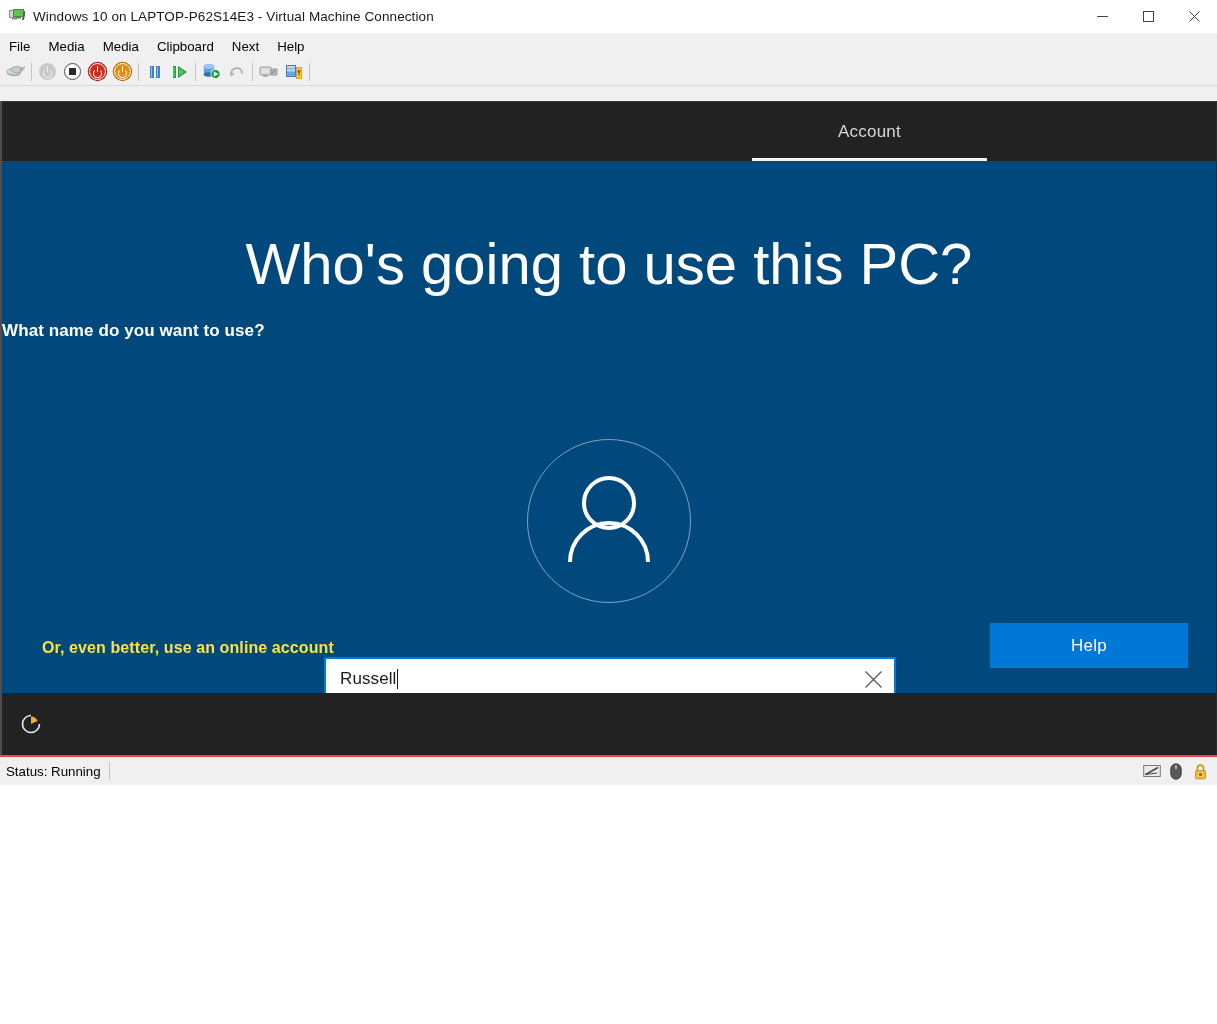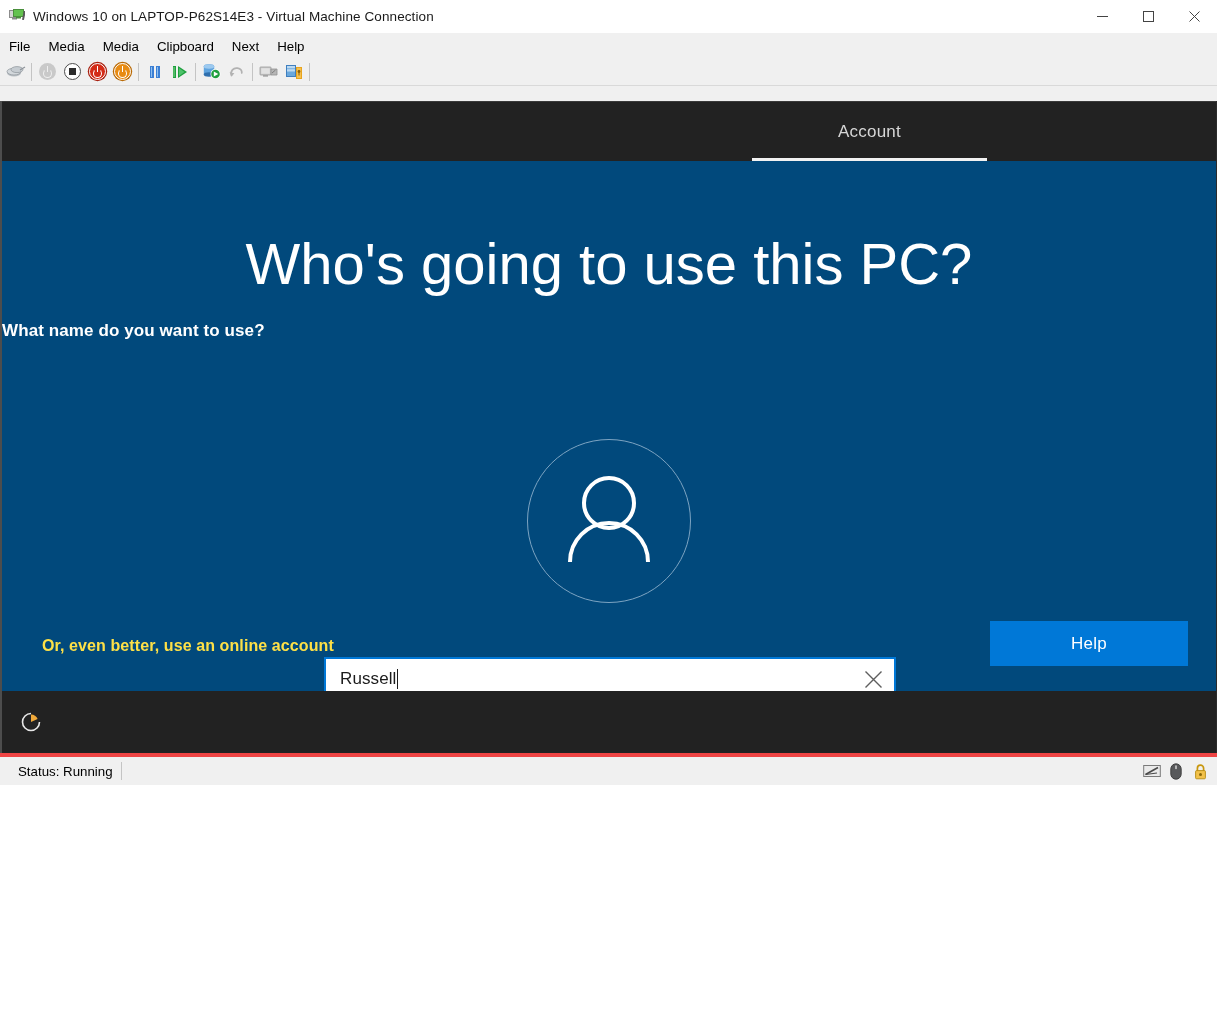--- a/index.html
+++ b/index.html
@@ -311,26 +311,25 @@
     display: flex;
     align-items: center;
     justify-content: center;
     cursor: default;
   }
 
   
   .statusbar {
     height: 28px;
     background: #f0f0f0;
-    border-top: 4px solid #ef4444;
+    border-top: 2px solid #ef4444;
     display: flex;
     align-items: center;
     flex: 0 0 auto;
     position: relative;
-    padding-left: 12px;
   }
   .status-text {
     font-size: 13.3px;
     color: #000000;
     margin-left: 6px;
     white-space: nowrap;
   }
   .status-div {
     width: 1px;
     height: 18px;

